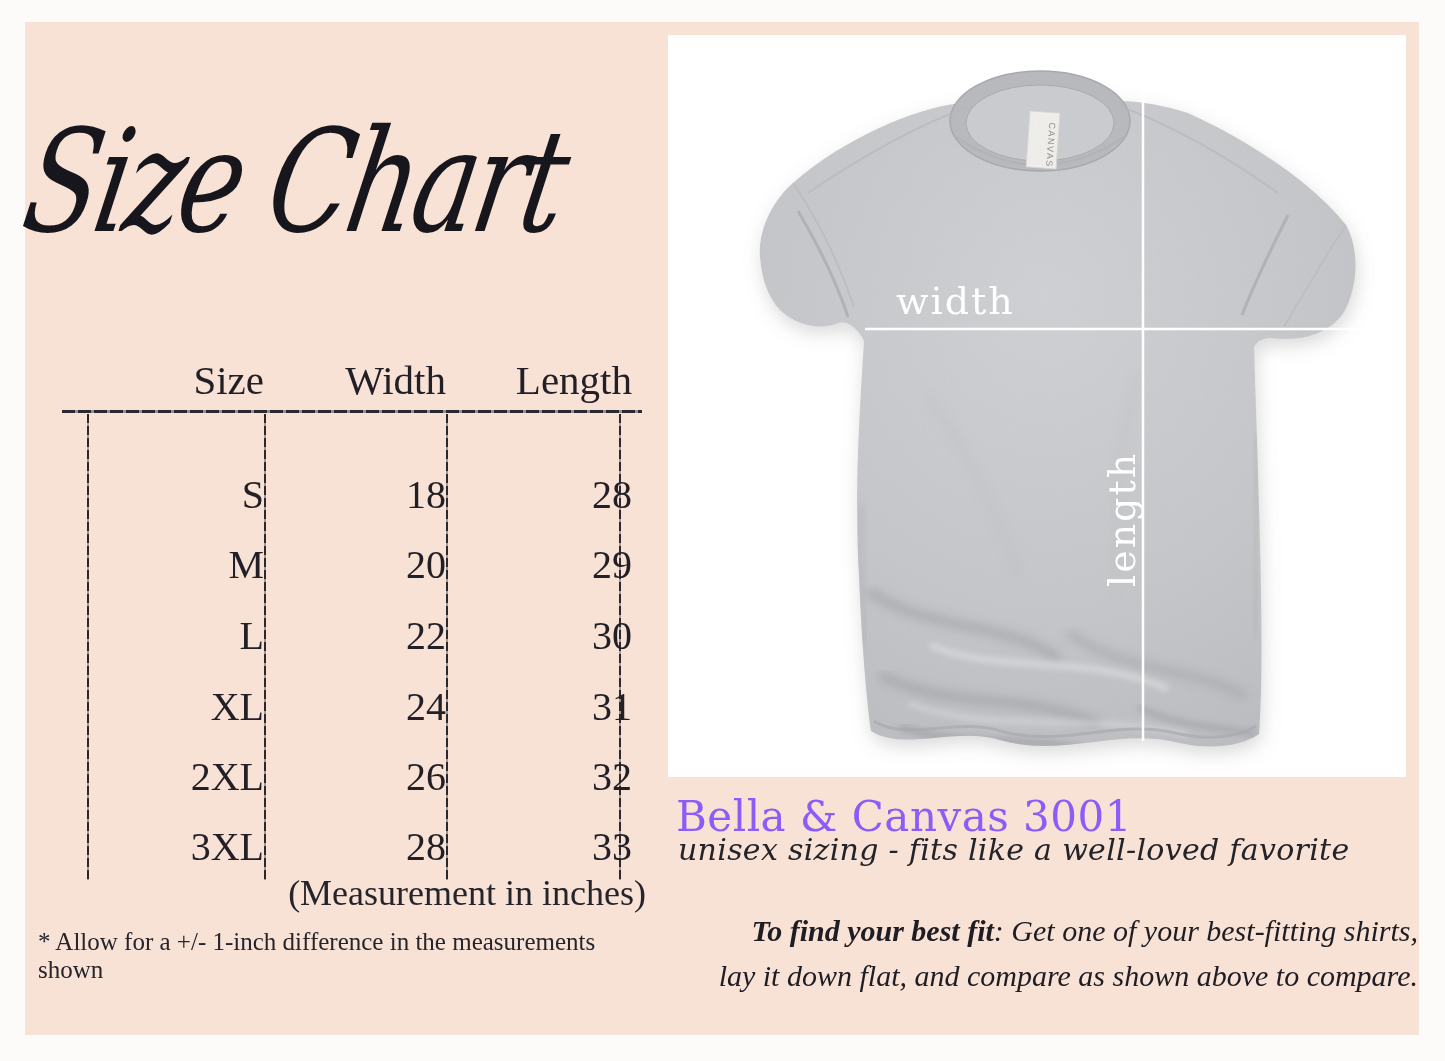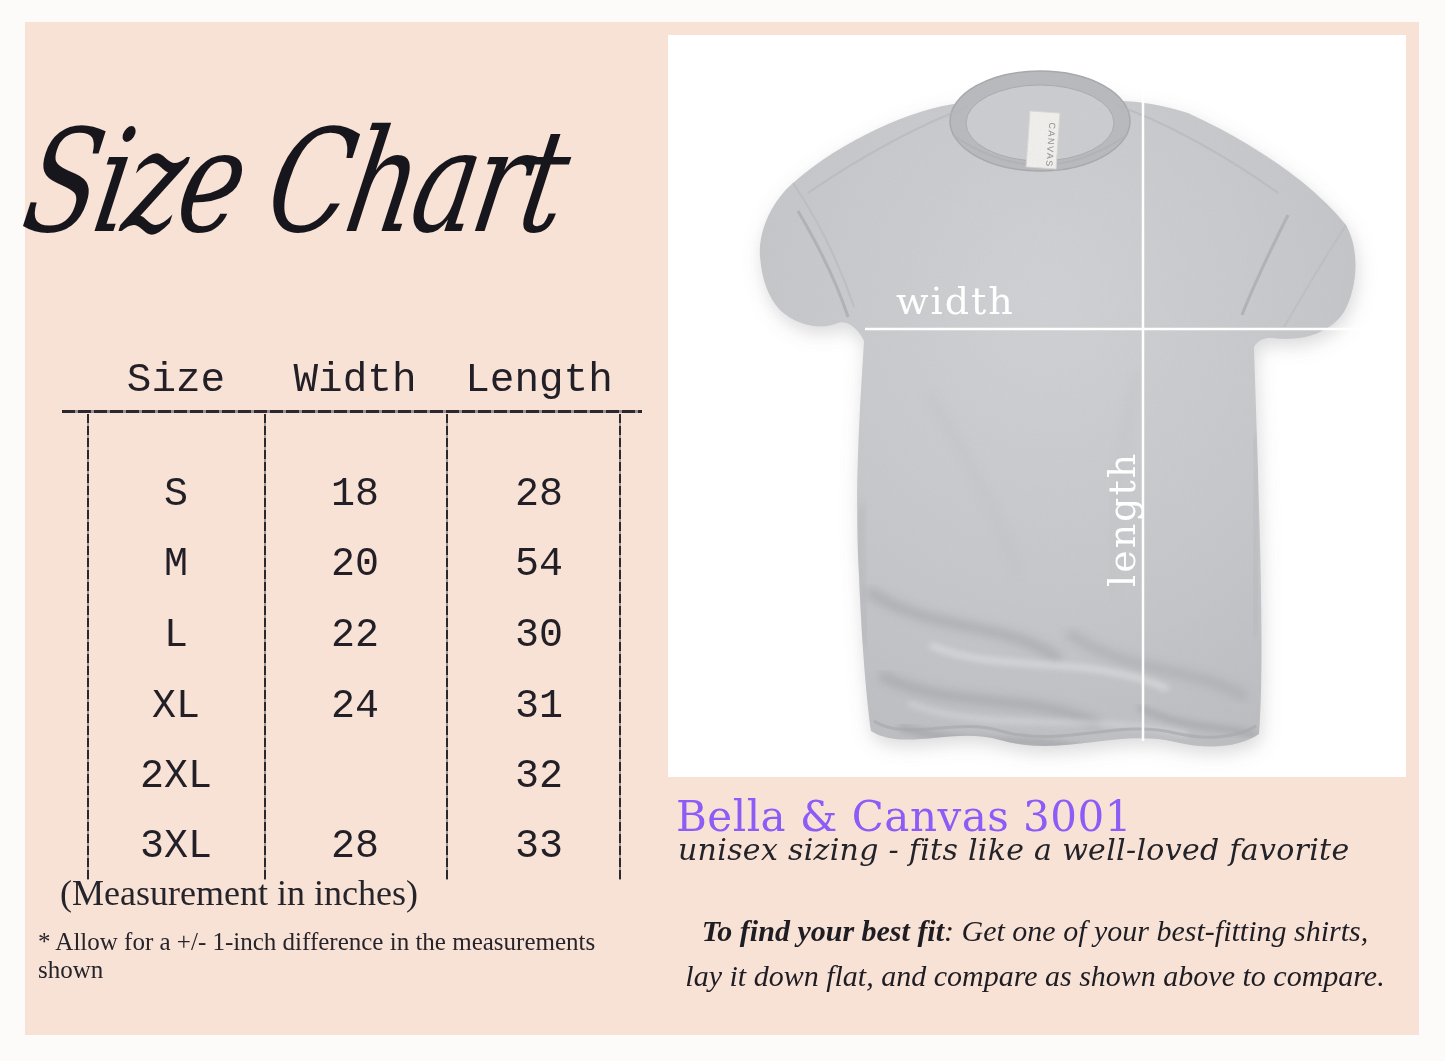--- a/index.html
+++ b/index.html
@@ -8,43 +8,43 @@
   
   .panel{position:absolute;left:25px;top:22px;width:1394px;height:1013px;background:#f8e2d6;}
   
   .script-title{position:absolute;left:52px;top:44px;width:620px;height:210px;
     font-family:"DejaVu Serif",serif;font-style:italic;font-weight:400;
     font-size:108px;letter-spacing:-4px;color:#17161c;line-height:210px;white-space:nowrap;
     transform:skewX(-10deg) scaleY(1.32);transform-origin:left top;}
   
   .table-wrap{position:absolute;left:60px;top:340px;width:586px;height:550px;}
   .t-row{position:absolute;left:0;width:586px;height:52px;}
-  .t-cell{position:absolute;top:0;height:52px;line-height:52px;text-align:center;
-    font-family:Liberation Mono, monospace;font-size:40px;color:#221f26;}
+  .t-cell{position:absolute;top:0;height:52px;line-height:52px;text-align:right;
+    font-family:Liberation Serif, serif;font-size:40px;color:#221f26;}
   .c1{left:28px;width:176px;}
   .c2{left:204px;width:182px;}
   .c3{left:386px;width:186px;}
   .t-header .t-cell{font-size:41px;}
   .h-rule{position:absolute;left:2px;top:70px;width:580px;height:3px;
     background:repeating-linear-gradient(90deg,#2b2930 0 13px,rgba(43,41,48,.45) 13px 16px);}
   .v-rule{position:absolute;top:74px;width:2px;height:466px;
     background:repeating-linear-gradient(180deg,#2b2930 0 9px,rgba(43,41,48,.40) 9px 12px);}
   .v1{left:27px;} .v2{left:204px;} .v3{left:386px;} .v4{left:559px;}
-  .units-note{position:absolute;left:60px;top:872px;width:586px;text-align:left;
+  .units-note{position:absolute;left:60px;top:872px;width:586px;text-align:right;
     font-size:36px;color:#26242b;}
   .tol-note{position:absolute;left:38px;top:928px;width:620px;text-align:left;
     font-size:25px;color:#26242b;}
   
   .photo{position:absolute;left:668px;top:35px;width:738px;height:742px;background:#ffffff;}
   
   .product-name{position:absolute;left:676px;top:792px;font-family:"DejaVu Serif",serif;
     font-size:42px;color:#8b5cf6;letter-spacing:.5px;}
   .product-tagline{position:absolute;left:678px;top:832px;font-family:"DejaVu Serif",serif;
     font-style:italic;font-size:30px;color:#23232a;letter-spacing:.3px;}
-  .fit-tip{position:absolute;left:652px;top:908px;width:766px;text-align:center;
+  .fit-tip{position:absolute;left:652px;top:908px;width:766px;text-align:right;
     font-style:italic;font-size:30px;line-height:45px;color:#1e1d24;}
   .fit-tip b{font-weight:700;}
 </style>
 </head>
 <body>
 
 <div id="stage">
 
   <div class="panel"></div>
 
@@ -63,34 +63,35 @@
     <div class="v-rule v4"></div>
 
     <div class="t-row" style="top:129px;">
       <span class="t-cell c1">S</span>
       <span class="t-cell c2">18</span>
       <span class="t-cell c3">28</span>
     </div>
     <div class="t-row" style="top:199px;">
       <span class="t-cell c1">M</span>
       <span class="t-cell c2">20</span>
-      <span class="t-cell c3">54</span>
+      <span class="t-cell c3">29</span>
     </div>
     <div class="t-row" style="top:270px;">
       <span class="t-cell c1">L</span>
       <span class="t-cell c2">22</span>
       <span class="t-cell c3">30</span>
     </div>
     <div class="t-row" style="top:341px;">
       <span class="t-cell c1">XL</span>
       <span class="t-cell c2">24</span>
       <span class="t-cell c3">31</span>
     </div>
     <div class="t-row" style="top:411px;">
       <span class="t-cell c1">2XL</span>
+      <span class="t-cell c2">26</span>
       <span class="t-cell c3">32</span>
     </div>
     <div class="t-row" style="top:481px;">
       <span class="t-cell c1">3XL</span>
       <span class="t-cell c2">28</span>
       <span class="t-cell c3">33</span>
     </div>
   </div>
 
   <div class="units-note">(Measurement in inches)</div>

